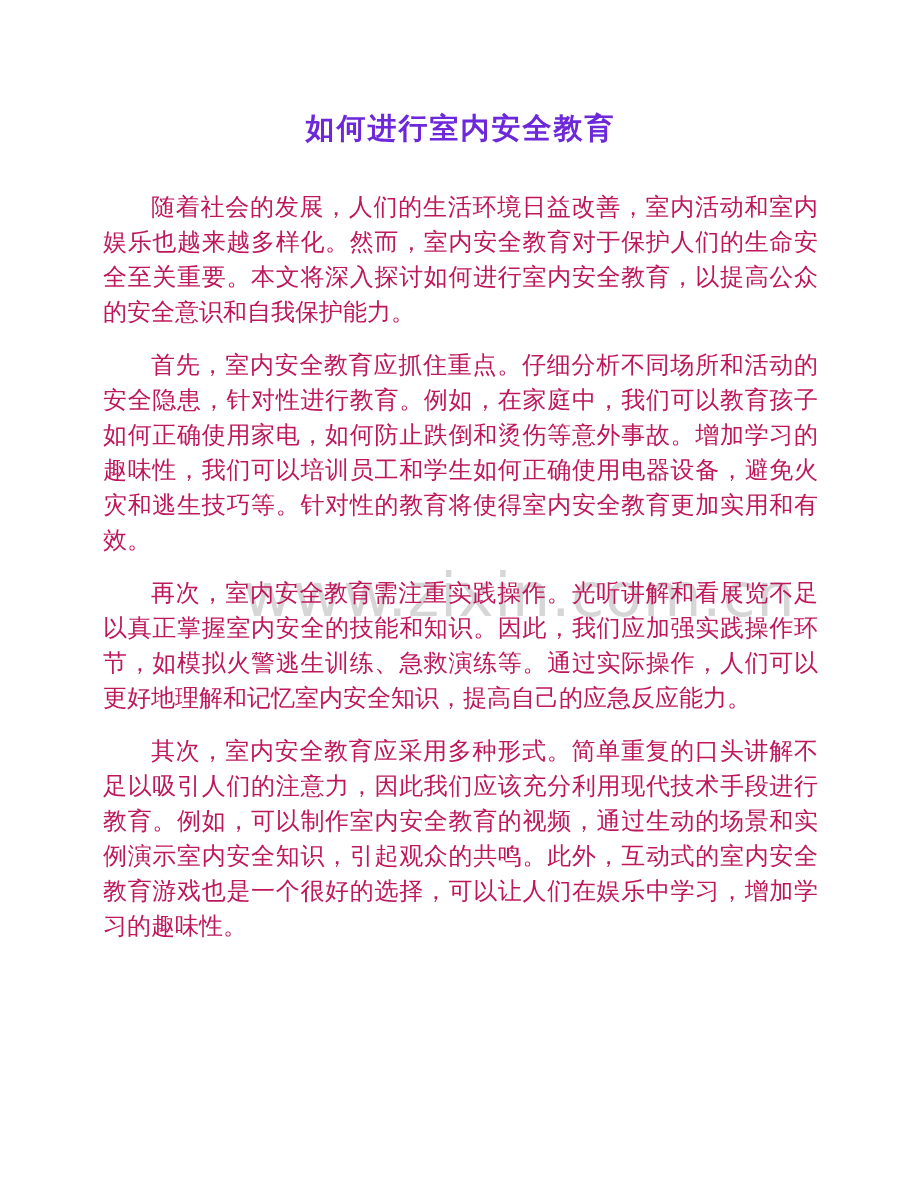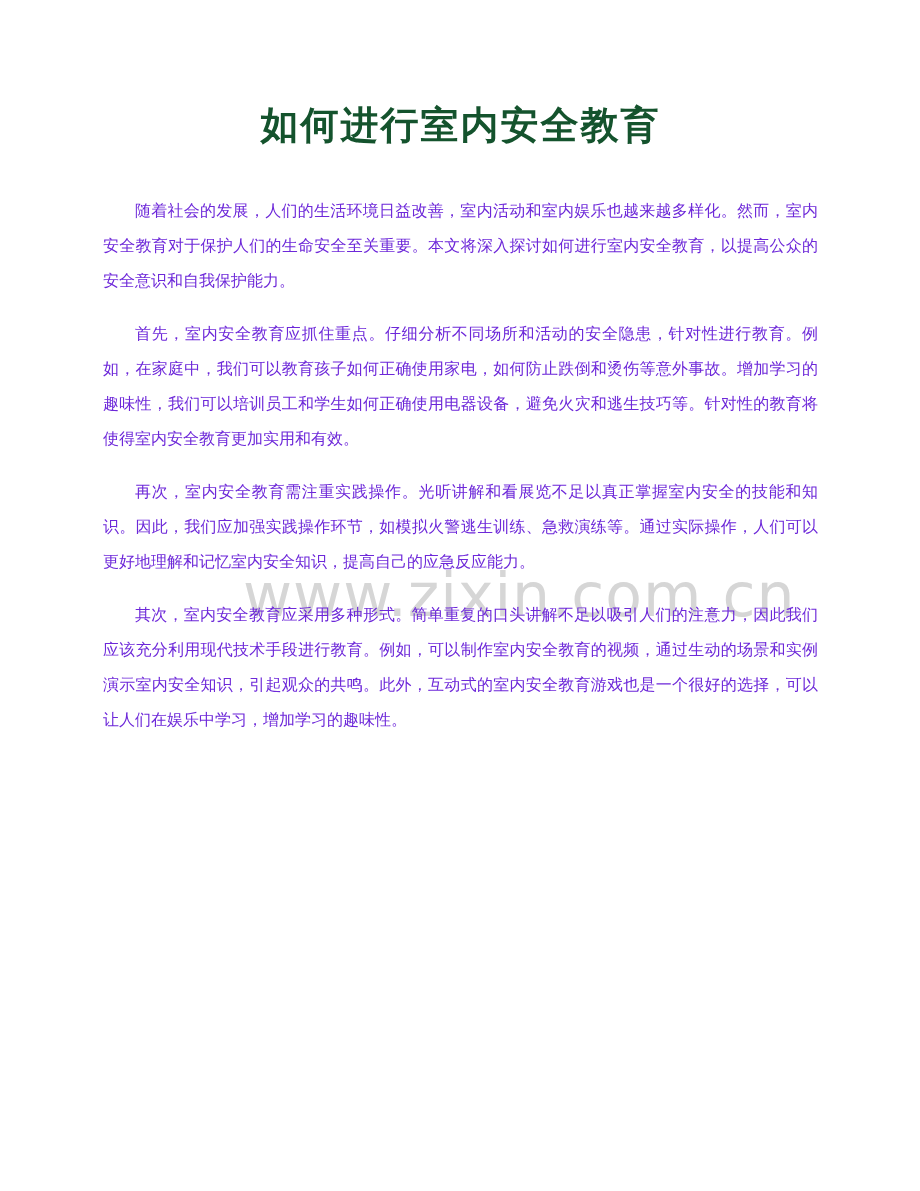--- a/index.html
+++ b/index.html
@@ -12,36 +12,37 @@
     background: #ffffff;
     padding: 103px 102px 0 103px;
     overflow: hidden;
     font-family: "Liberation Serif", "DejaVu Serif", serif;
     color: #1a1a1a;
   }
   .doc-title {
     position: relative;
     z-index: 2;
     font-family: "DejaVu Sans", "Liberation Sans", sans-serif;
-    font-size: 38px;
+    font-size: 29px;
     font-weight: bold;
     line-height: 1.2;
     text-align: center;
     letter-spacing: 2px;
-    color: #14532d;
+    color: #6d28d9;
     margin-bottom: 44px;
+    margin-top: 8px;
   }
   .doc-body { position: relative; z-index: 2; }
   .doc-body p {
-    font-size: 16px;
+    font-size: 24px;
     line-height: 35px;
     text-align: justify;
     text-indent: 2em;
     margin-bottom: 18px;
-    color: #6d28d9;
+    color: #be185d;
   }
   .watermark {
     position: absolute;
     z-index: 1;
     left: 243px;
     top: 560px;
     font-family: "DejaVu Sans", "Liberation Sans", sans-serif;
     font-size: 60px;
     letter-spacing: 1px;
     color: #d6d6d6;

